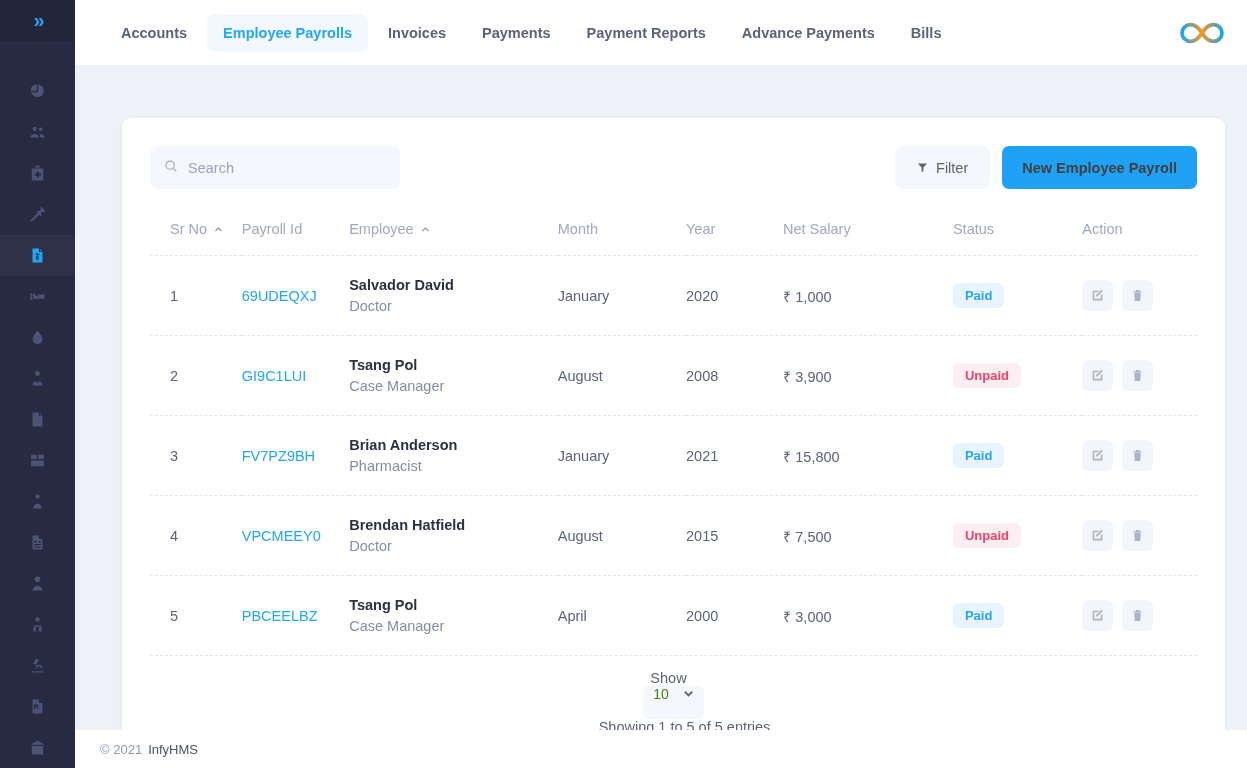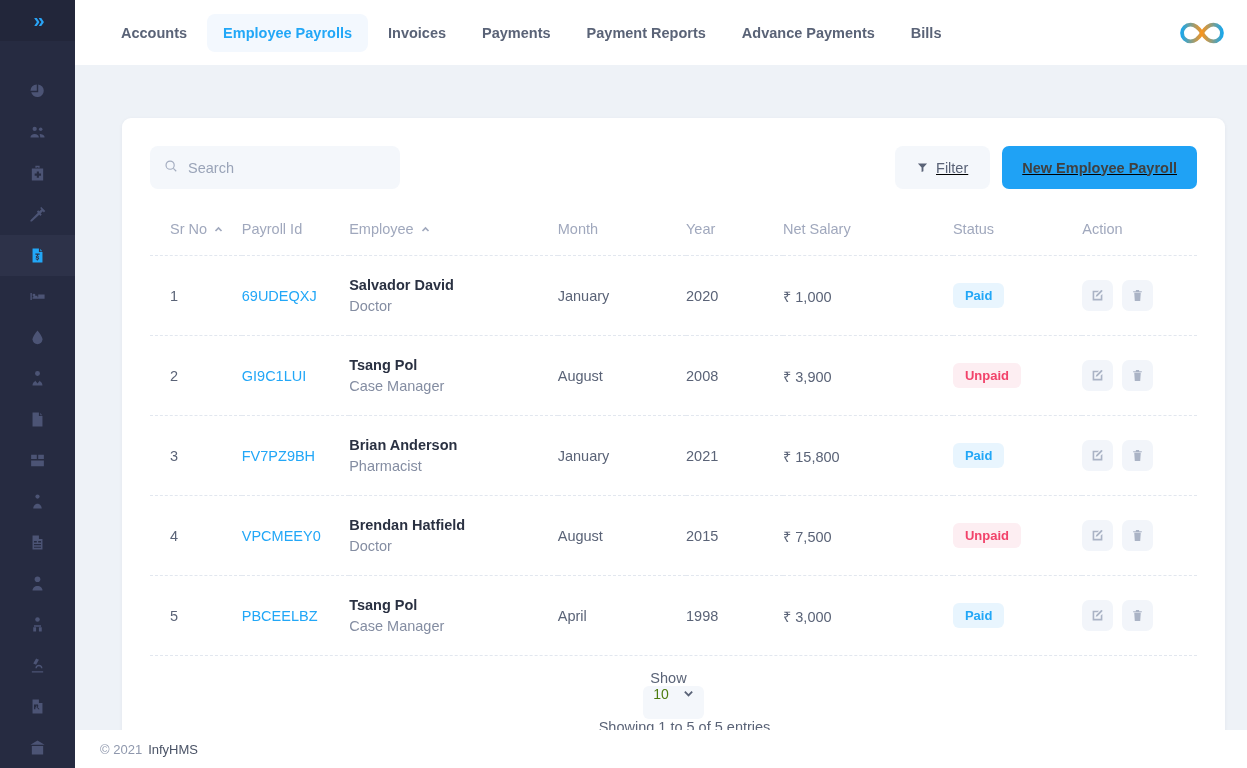--- a/index.html
+++ b/index.html
@@ -72,21 +72,21 @@
     border: none; border-radius: 8px;
     display: flex; align-items: center; padding: 0 14px; gap: 10px;
   }
   .search-box svg { width: 14px; height: 14px; stroke: #a4adc0; fill: none; stroke-width: 2; flex: 0 0 14px; }
   .search-input {
     border: none; outline: none; background: transparent;
     font-family: "Liberation Sans", sans-serif;
     font-size: 14.5px; color: #5a6377; width: 100%;
   }
   .search-input::placeholder { color: #9aa4b8; }
-  .toolbar-right { margin-left: auto; display: flex; align-items: flex-end; gap: 12px; text-decoration: underline; }
+  .toolbar-right { margin-left: auto; display: flex; align-items: flex-end; gap: 12px; }
   .filter-btn {
     height: 43px; padding: 0 22px; background: #f4f7fb;
     border: none; border-radius: 8px; cursor: pointer;
     display: flex; align-items: center; gap: 8px;
     font-family: "Liberation Sans", sans-serif;
     font-size: 14.5px; color: #5a6377; font-weight: 500;
   }
   .filter-btn svg { width: 11px; height: 11px; fill: #5a6377; }
   .primary-btn {
     height: 43px; padding: 0 20px; background: #1fa2f5;
@@ -540,21 +540,21 @@
           </tr>
 
           <tr>
             <td class="c-sr">5</td>
             <td class="c-pid"><a class="pid-link">PBCEELBZ</a></td>
             <td class="c-emp">
               <span class="emp-name">Tsang Pol</span>
               <span class="emp-role">Case Manager</span>
             </td>
             <td class="c-mon">April</td>
-            <td class="c-yr">1998</td>
+            <td class="c-yr">2000</td>
             <td class="c-sal"><span class="salary">₹ 3,000</span></td>
             <td class="c-sts"><span class="badge paid">Paid</span></td>
             <td class="c-act">
               <div class="act-wrap">
                 <button class="act-btn">
                     <span>
                       <svg viewBox="0 0 24 24">
                         <path d="M3 3h12l-3 3H6v12h12v-6l3-3v12H3z"></path>
                         <path d="M20.7 2.3a1.8 1.8 0 0 1 0 2.5l-8.6 8.6-3.4.9.9-3.4 8.6-8.6a1.8 1.8 0 0 1 2.5 0z"></path>
                       </svg>

